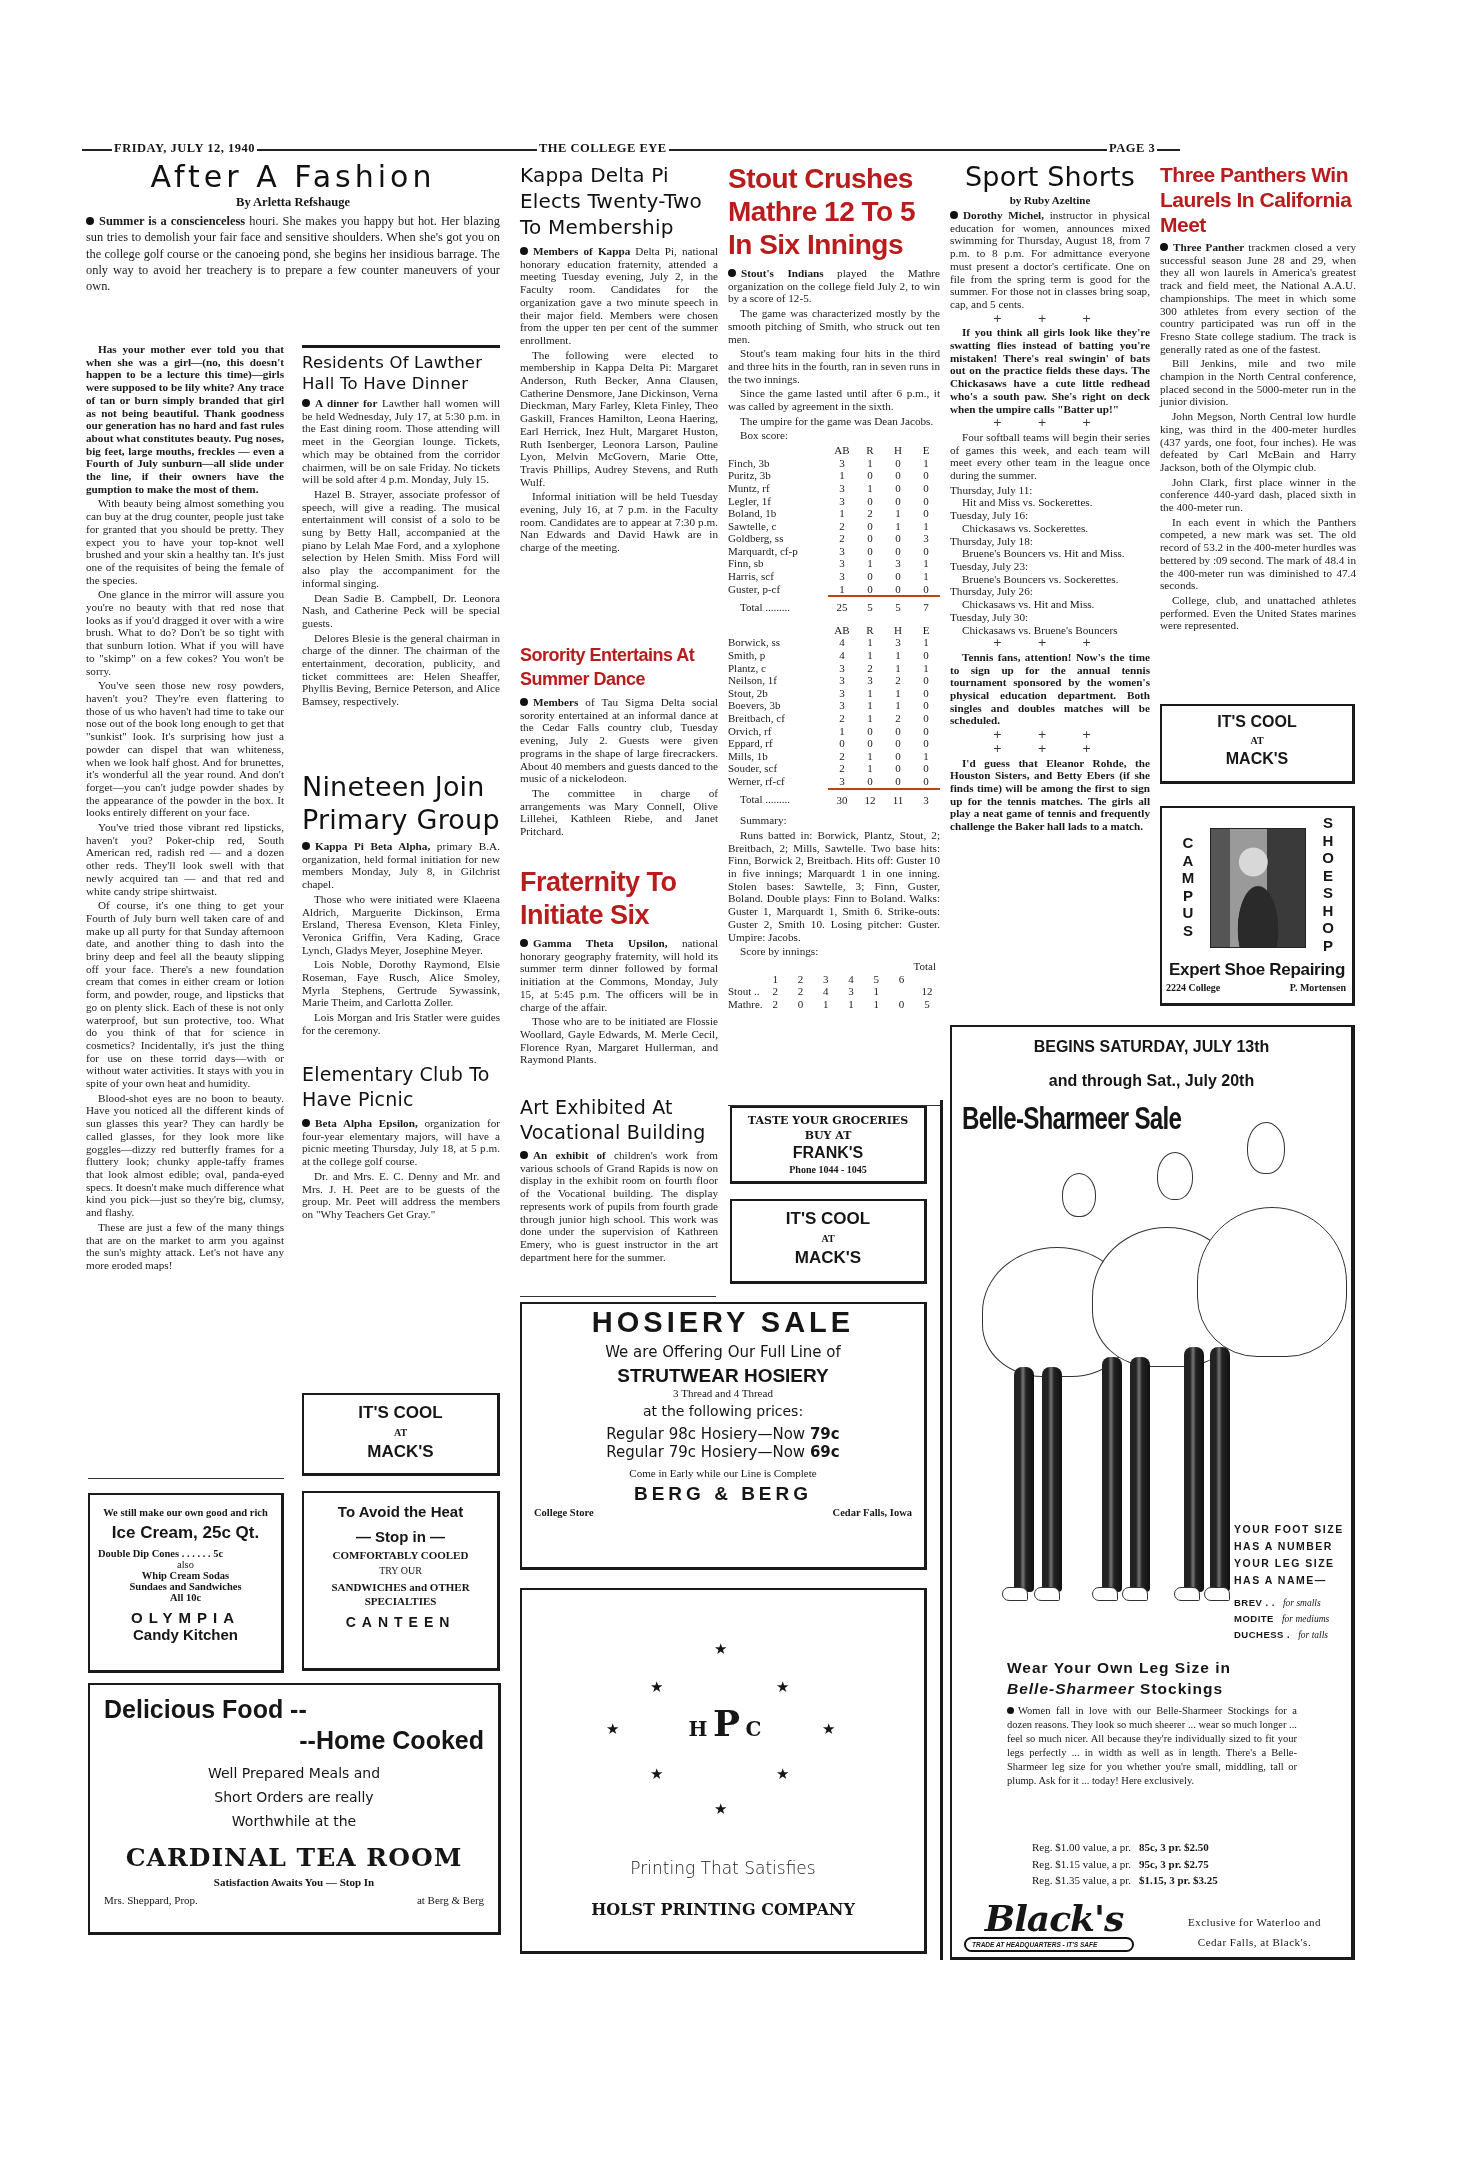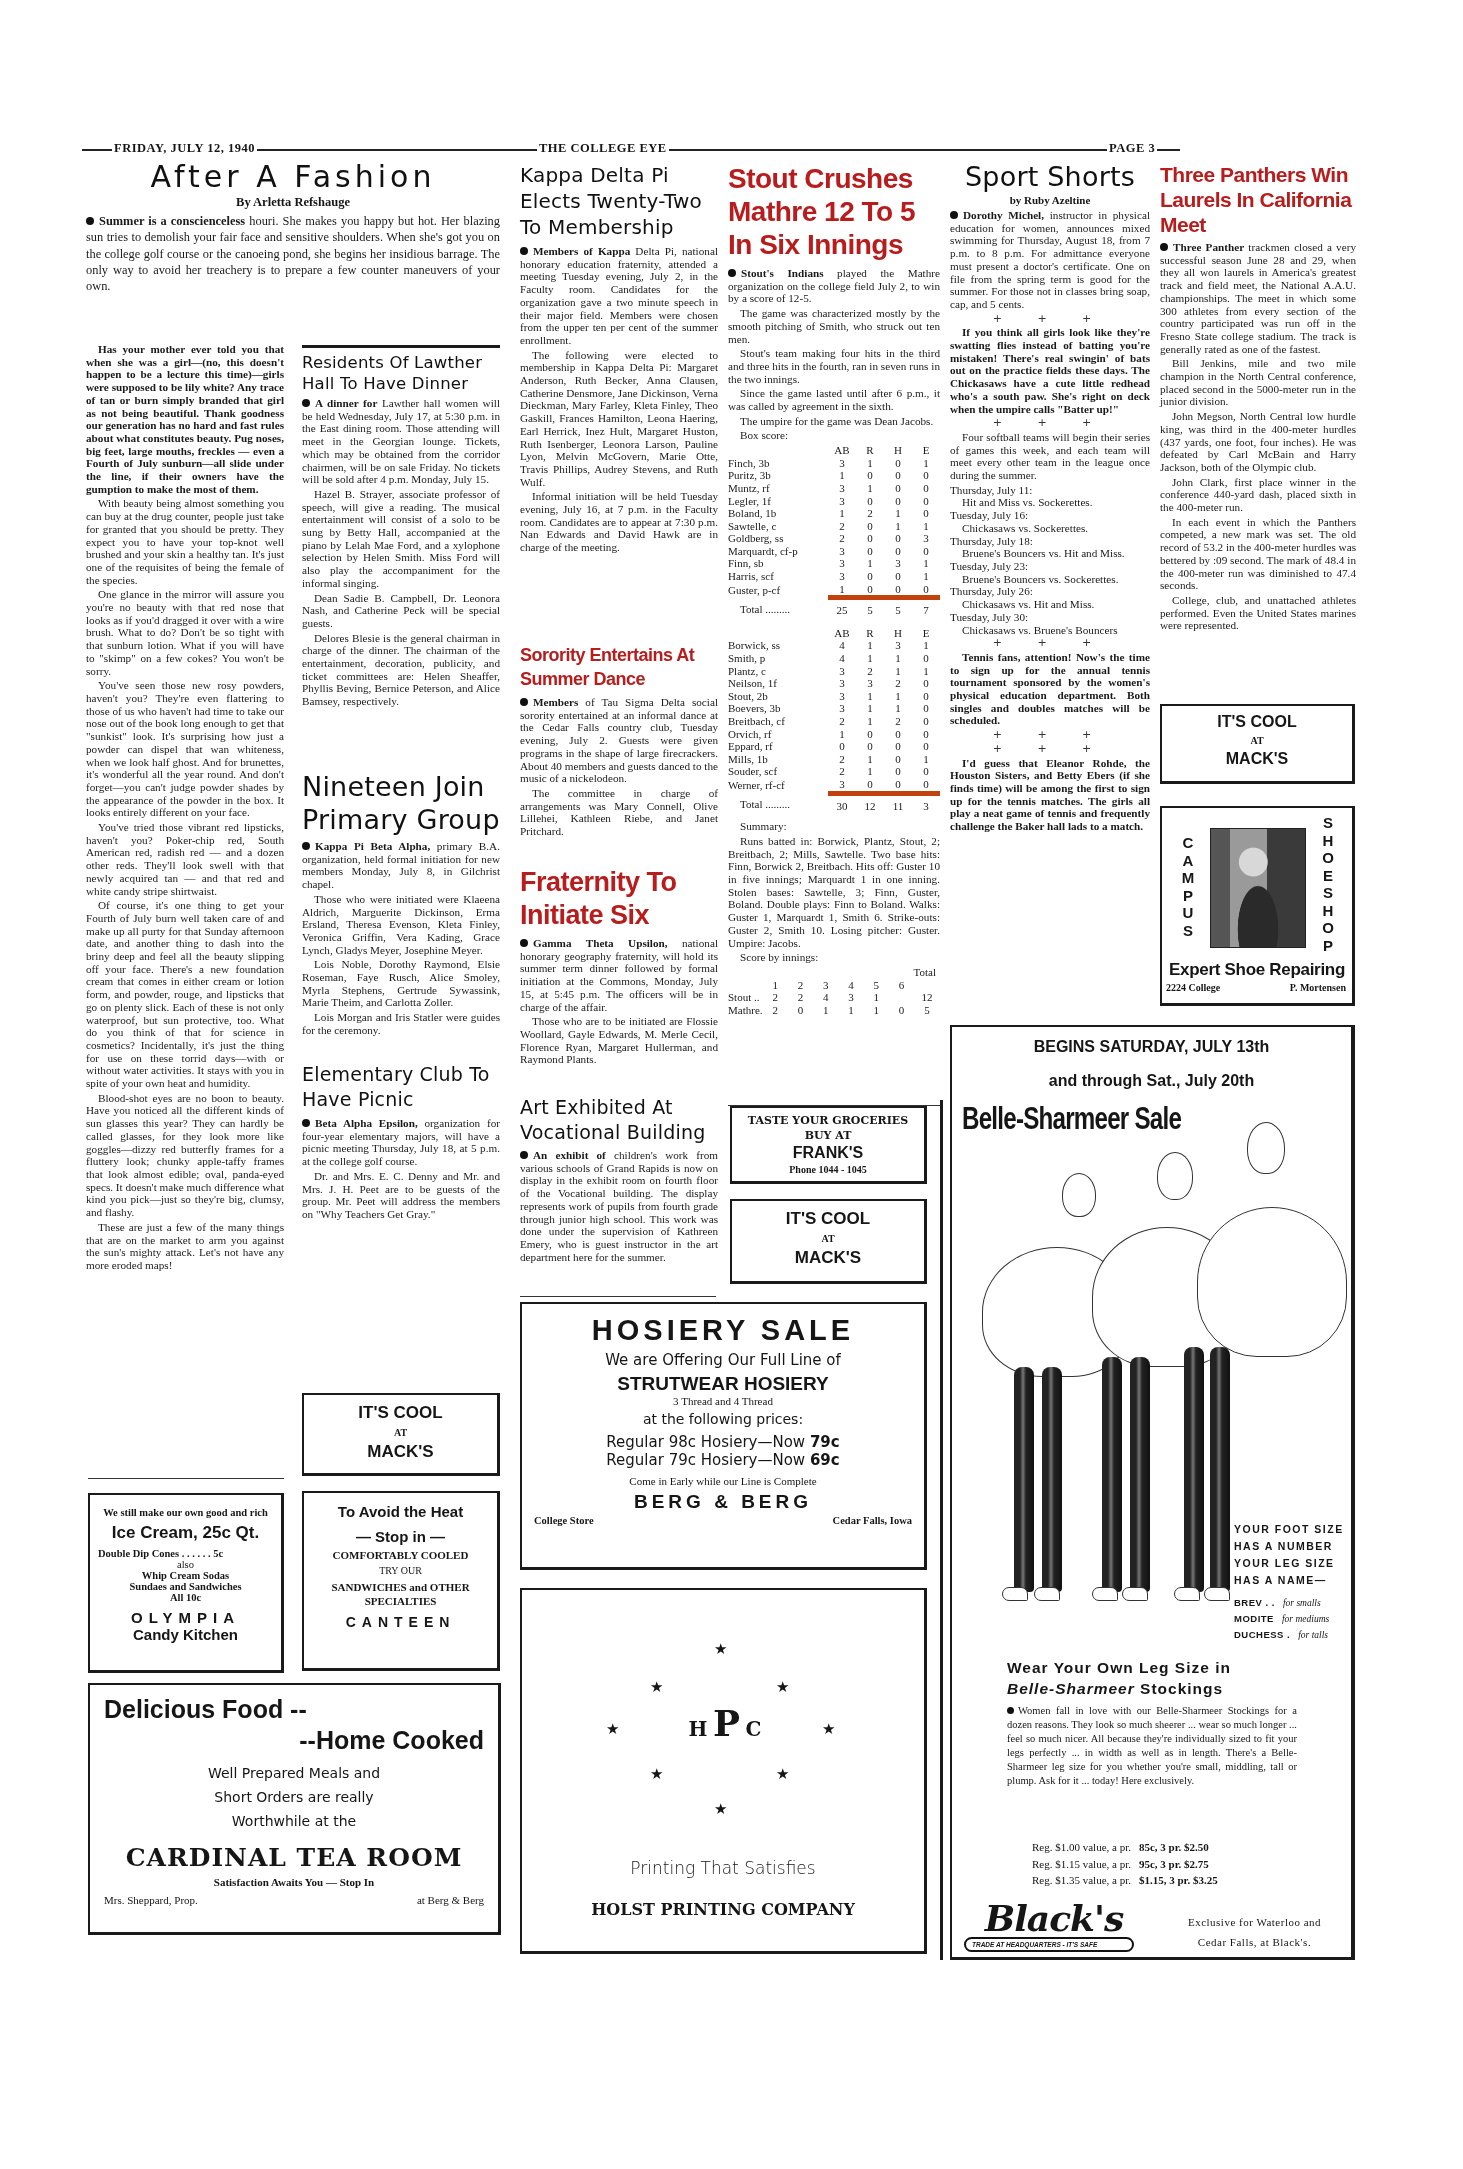--- a/index.html
+++ b/index.html
@@ -38,21 +38,21 @@
   .ad .mono-b { font-family:"DejaVu Serif", serif; font-weight:bold; }
 
   
   .box { font-family:"Liberation Serif", serif; font-size:11px; line-height:12.6px; color:#1a1a1a; }
   .box table { border-collapse:collapse; width:100%; }
   .box td { padding:0; }
   .box td.nm { text-align:left; white-space:nowrap; }
   .box td.n { text-align:center; width:28px; }
   .box tr.hdr td { text-align:center; }
   .box tr.tot td { padding-top:4px; }
-  .box .sep { border-top:5px solid #c2410c; }
+  .box .sep { border-top:2px solid #c2410c; }
 
   
   .photo { background:
       radial-gradient(circle at 45% 28%, #d8d8d8 0 14%, transparent 15%),
       radial-gradient(ellipse at 50% 85%, #2a2a2a 0 30%, transparent 31%),
       linear-gradient(90deg, #555 0 20%, #9a9a9a 20% 60%, #3a3a3a 60% 100%);
     border:1px solid #222; }
 
   
   .leg { position:absolute; width:20px; background:linear-gradient(90deg,#222 0 30%,#777 45%,#222 60%,#111 100%); border-radius:8px 8px 4px 4px; }
@@ -468,21 +468,21 @@
   <div class="sans-b" style="font-size:16px;">FRANK'S</div>
   <div class="serif-b" style="font-size:10px;margin-top:2px;">Phone 1044 - 1045</div>
 </div>
 
 <div class="ad" style="left:730px;top:1199px;width:197px;height:85px;padding-top:8px;">
   <div class="sans-b" style="font-size:17px;">IT'S COOL</div>
   <div class="serif-b" style="font-size:10px;margin:4px 0;">AT</div>
   <div class="sans-b" style="font-size:17px;">MACK'S</div>
 </div>
 
-<div class="ad" style="left:520px;top:1302px;width:407px;height:268px;padding:10px 10px 0;">
+<div class="ad" style="left:520px;top:1302px;width:407px;height:268px;padding:2px 10px 0;">
   <div class="sans-b" style="font-size:29px;letter-spacing:4px;">HOSIERY SALE</div>
   <div class="dsans" style="font-size:15px;margin-top:4px;">We are Offering Our Full Line of</div>
   <div class="sans-b" style="font-size:19px;margin-top:4px;">STRUTWEAR HOSIERY</div>
   <div class="serif" style="font-size:11px;">3 Thread and 4 Thread</div>
   <div class="dsans" style="font-size:14px;margin-top:4px;">at the following prices:</div>
   <div class="dsans" style="font-size:15px;margin-top:6px;"><span>Regular 98c Hosiery—Now </span><b>79c</b></div>
   <div class="dsans" style="font-size:15px;"><span>Regular 79c Hosiery—Now </span><b>69c</b></div>
   <div class="serif" style="font-size:11px;margin-top:6px;">Come in Early while our Line is Complete</div>
   <div class="sans-b" style="font-size:19px;letter-spacing:4px;margin-top:4px;">BERG &amp; BERG</div>
   <div style="display:flex;justify-content:space-between;padding:0 2px;margin-top:2px;">

